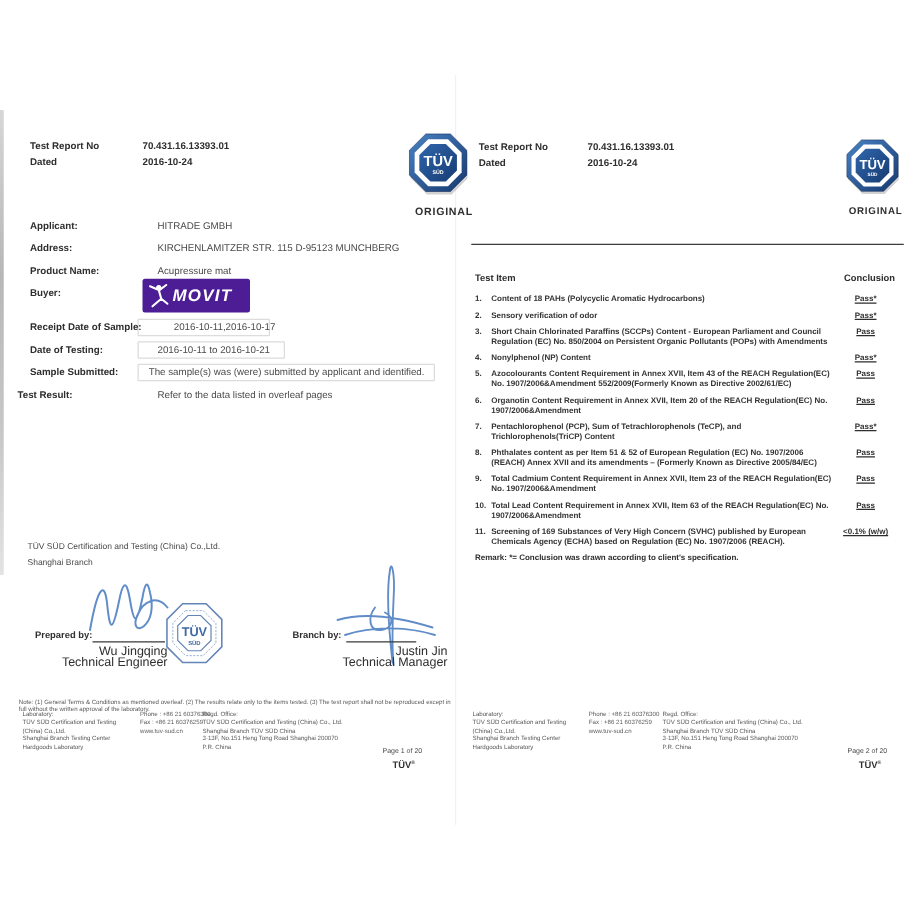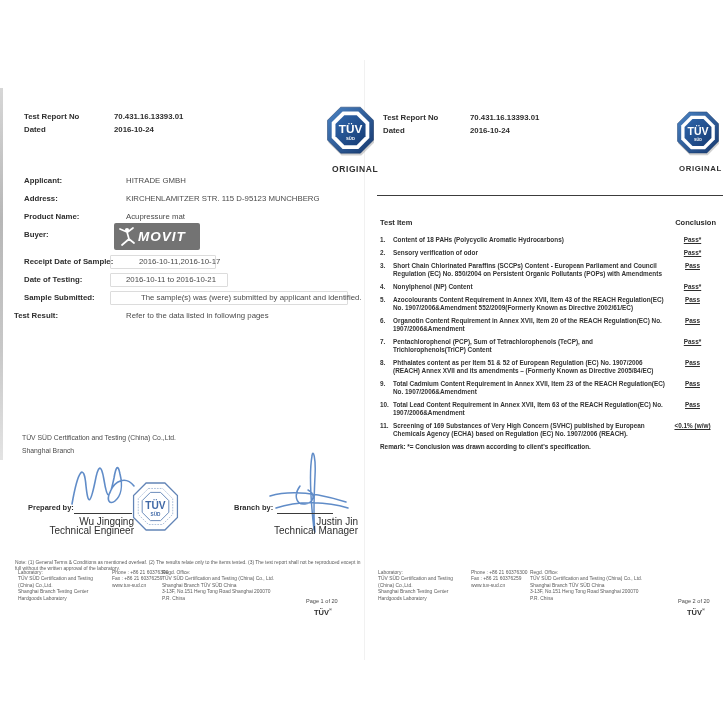--- a/index.html
+++ b/index.html
@@ -31,21 +31,21 @@
   .thead .h2{margin-left:auto;font-weight:bold;font-size:7.5px;color:#2c2c2c;}
   .remark{margin-top:3px;font-weight:bold;font-size:6.4px;color:#2d2d2d;}
   .note{position:absolute;font-size:4.9px;line-height:6.4px;color:#5a5a5a;}
   .fcol{position:absolute;font-size:4.9px;line-height:6.4px;color:#5a5a5a;white-space:nowrap;}
   .pagenum{position:absolute;font-size:5.6px;color:#4a4a4a;white-space:nowrap;}
   .tuvmark{position:absolute;font-size:7.5px;font-weight:bold;color:#303030;white-space:nowrap;}
   .tuvmark sup{font-size:4px;}
   .company{position:absolute;font-size:6.8px;line-height:13px;color:#4a4a4a;white-space:nowrap;}
   .sigline{position:absolute;height:1px;background:#3a3a3a;}
   .signame{position:absolute;font-weight:normal;font-size:10px;color:#2e2e2e;white-space:nowrap;text-align:right;}
-  .movit{position:absolute;left:114px;top:223px;width:86px;height:27px;background:#737373;
+  .movit{position:absolute;left:114px;top:223px;width:86px;height:27px;background:#4c1d95;
          border-radius:2px;display:flex;align-items:center;}
   .movit .mtxt{color:#fff;font-weight:bold;font-style:italic;font-size:13.5px;letter-spacing:1px;margin-left:3px;}
 </style>
 </head>
 <body>
 
 <svg width="0" height="0" style="position:absolute">
   <defs>
     <linearGradient id="g1" x1="0" y1="0" x2="1" y2="1">
       <stop offset="0" stop-color="#4a83c4"></stop>
@@ -100,24 +100,24 @@
   <div class="valbox" style="left:110px;top:255px;width:104px;height:12px;"></div>
   <div class="lbl" style="left:24px;top:257px;">Receipt Date of Sample:</div>
   <div class="val" style="left:114px;top:257px;padding-left:13px;">2016-10-11,2016-10-17</div>
 
   <div class="valbox" style="left:110px;top:273px;width:116px;height:12px;"></div>
   <div class="lbl" style="left:24px;top:275px;">Date of Testing:</div>
   <div class="val" style="left:114px;top:275px;">2016-10-11 to 2016-10-21</div>
 
   <div class="valbox" style="left:110px;top:291px;width:236px;height:12px;"></div>
   <div class="lbl" style="left:24px;top:293px;">Sample Submitted:</div>
-  <div class="val" style="left:129px;top:293px;text-align:right;">The sample(s) was (were) submitted by applicant and identified.</div>
+  <div class="val" style="left:107px;top:293px;text-align:right;">The sample(s) was (were) submitted by applicant and identified.</div>
 
   <div class="lbl" style="left:14px;top:311px;">Test Result:</div>
-  <div class="val" style="left:114px;top:311px;">Refer to the data listed in following pages</div>
+  <div class="val" style="left:114px;top:311px;">Refer to the data listed in overleaf pages</div>
 
   <div class="company" style="left:22px;top:431px;">TÜV SÜD Certification and Testing (China) Co.,Ltd.</div>
   <div class="company" style="left:22px;top:444px;">Shanghai Branch</div>
 
   <svg class="abs" style="left:68px;top:452px;" width="72" height="58" viewBox="0 0 72 58">
     <path d="M4,52 C10,18 16,10 18,34 C20,52 22,54 27,30 C30,14 33,10 36,28 C39,46 41,50 46,26 C48,14 50,12 52,22 C55,34 53,44 47,49 C42,53 38,49 42,40 C47,28 58,24 66,34" stroke="#4f7fc2" stroke-width="1.6" fill="none" stroke-linecap="round" opacity=".9"></path>
   </svg>
 
   <svg class="abs" style="left:132px;top:481px;" width="47" height="51" viewBox="0 0 60 64">
     <g stroke="#4d74ad" fill="none" opacity=".88">

